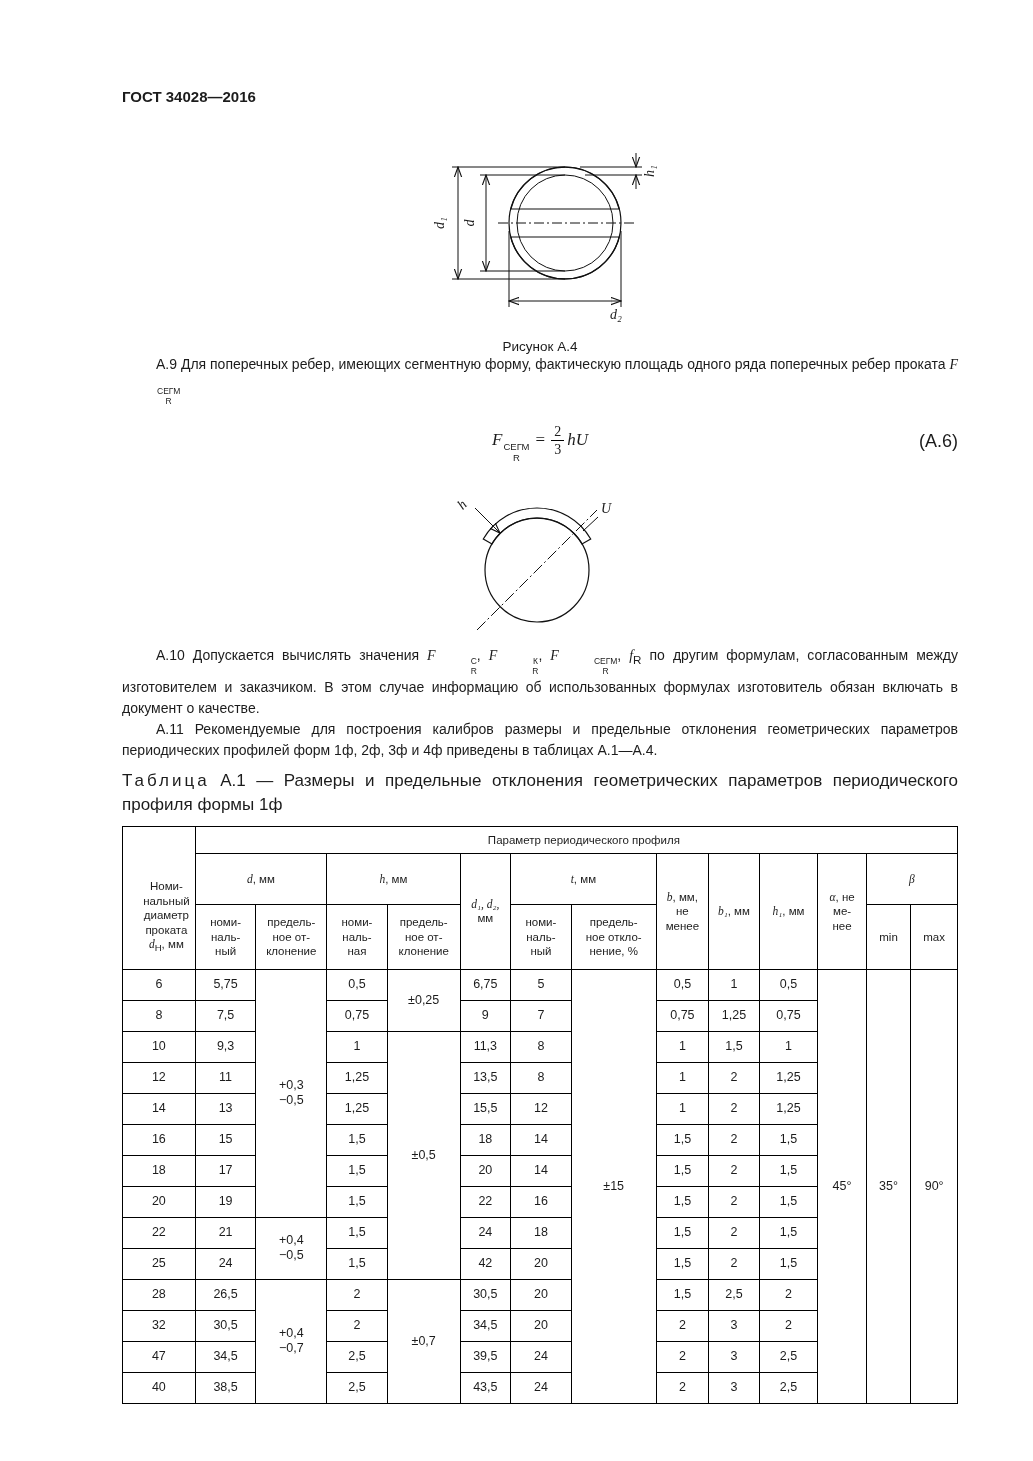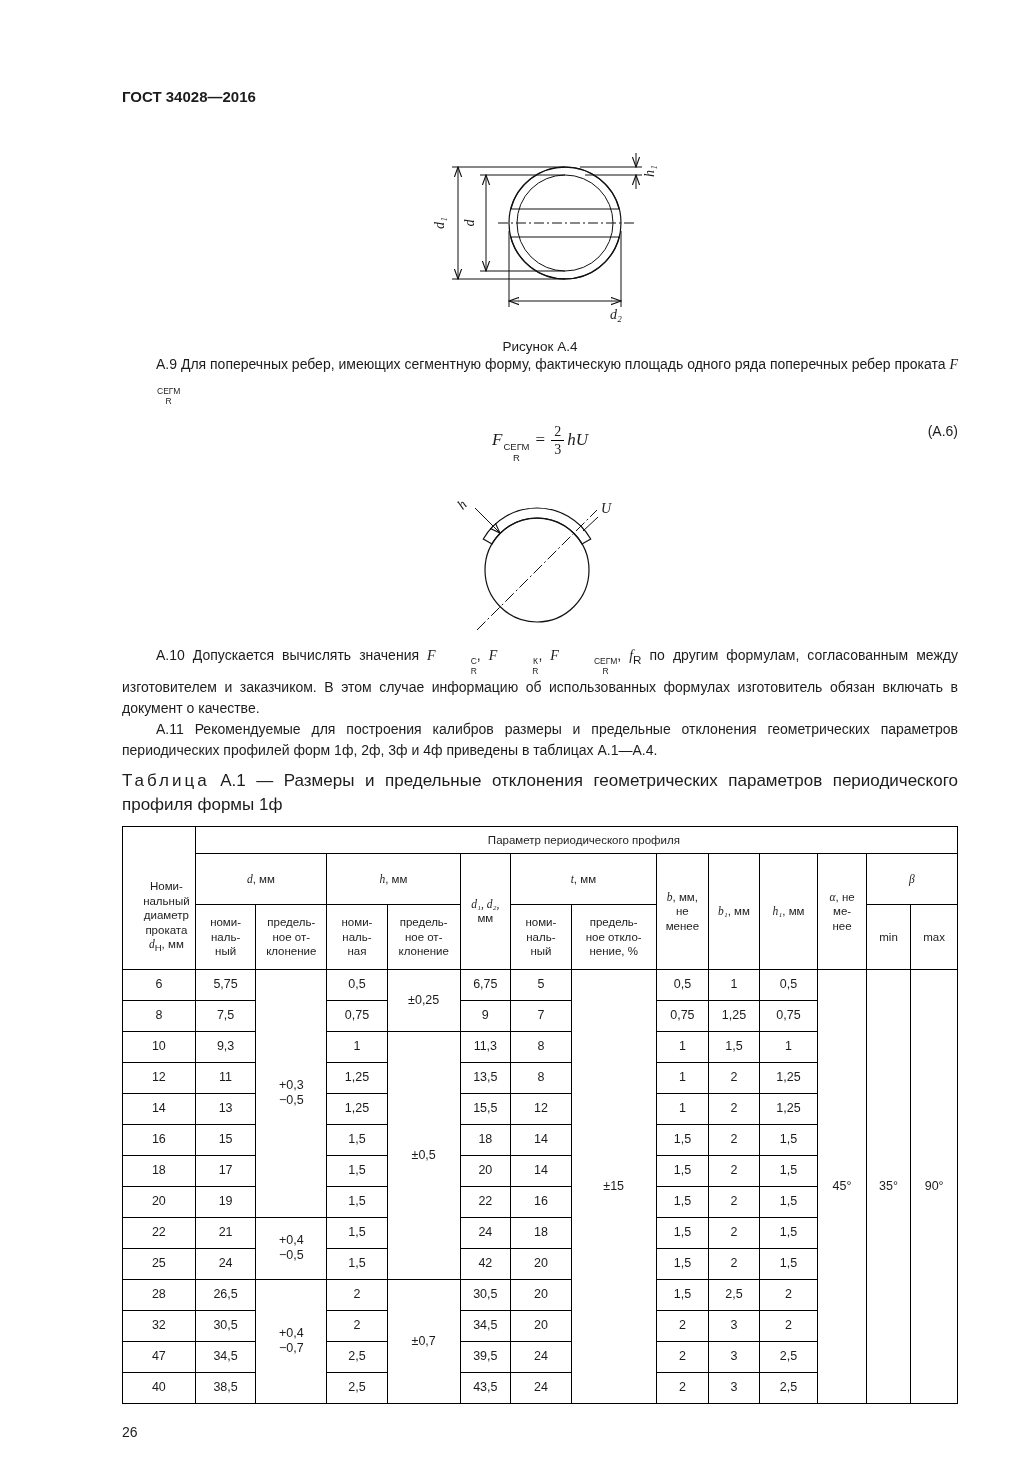--- a/index.html
+++ b/index.html
@@ -25,21 +25,21 @@
   .stack{display:inline-flex;flex-direction:column;align-items:center;font-size:8.5px;
          line-height:1.15;vertical-align:-0.5em;font-style:normal;
          font-family:"Liberation Sans",sans-serif;margin-left:1px;}
   .formula-row{position:relative;height:46px;margin-top:12px;}
   .formula-center{position:absolute;left:0;right:0;top:4px;text-align:center;font-size:17px;}
   .formula-center .stack{font-size:9.5px;}
   .feq{margin:0 6px;font-family:"Liberation Serif",serif;}
   .frac{display:inline-flex;flex-direction:column;align-items:center;vertical-align:middle;
         font-size:14px;line-height:1.25;margin-right:3px;font-family:"Liberation Serif",serif;}
   .frac .num{border-bottom:1px solid #000;padding:0 3px;}
-  .ftag{position:absolute;right:0;top:4px;font-size:14px;}
+  .ftag{position:absolute;right:0;top:12px;font-size:18px;}
   .tbl-caption{font-size:17px;line-height:1.45;margin-top:8px;text-align:justify;}
   .tbl-caption .spaced{letter-spacing:3px;}
   table.gost{border-collapse:collapse;width:836px;margin-top:8px;table-layout:fixed;}
   table.gost th,table.gost td{
     border:1px solid #000;text-align:center;vertical-align:middle;
     font-weight:normal;padding:2px 3px;font-size:12px;line-height:1.25;
   }
   table.gost th{font-size:11.5px;}
   table.gost tr.hr1 th{height:22px;padding-left:18px;}
   table.gost tr.hr2 th{height:46px;}
@@ -385,15 +385,14 @@
         <td>2,5</td>
         <td>43,5</td>
         <td>24</td>
         <td>2</td>
         <td>3</td>
         <td>2,5</td>
       </tr>
     </tbody>
   </table>
 
-  <div class="page-number">26</div>
 
 </div>
 
 </body></html>

